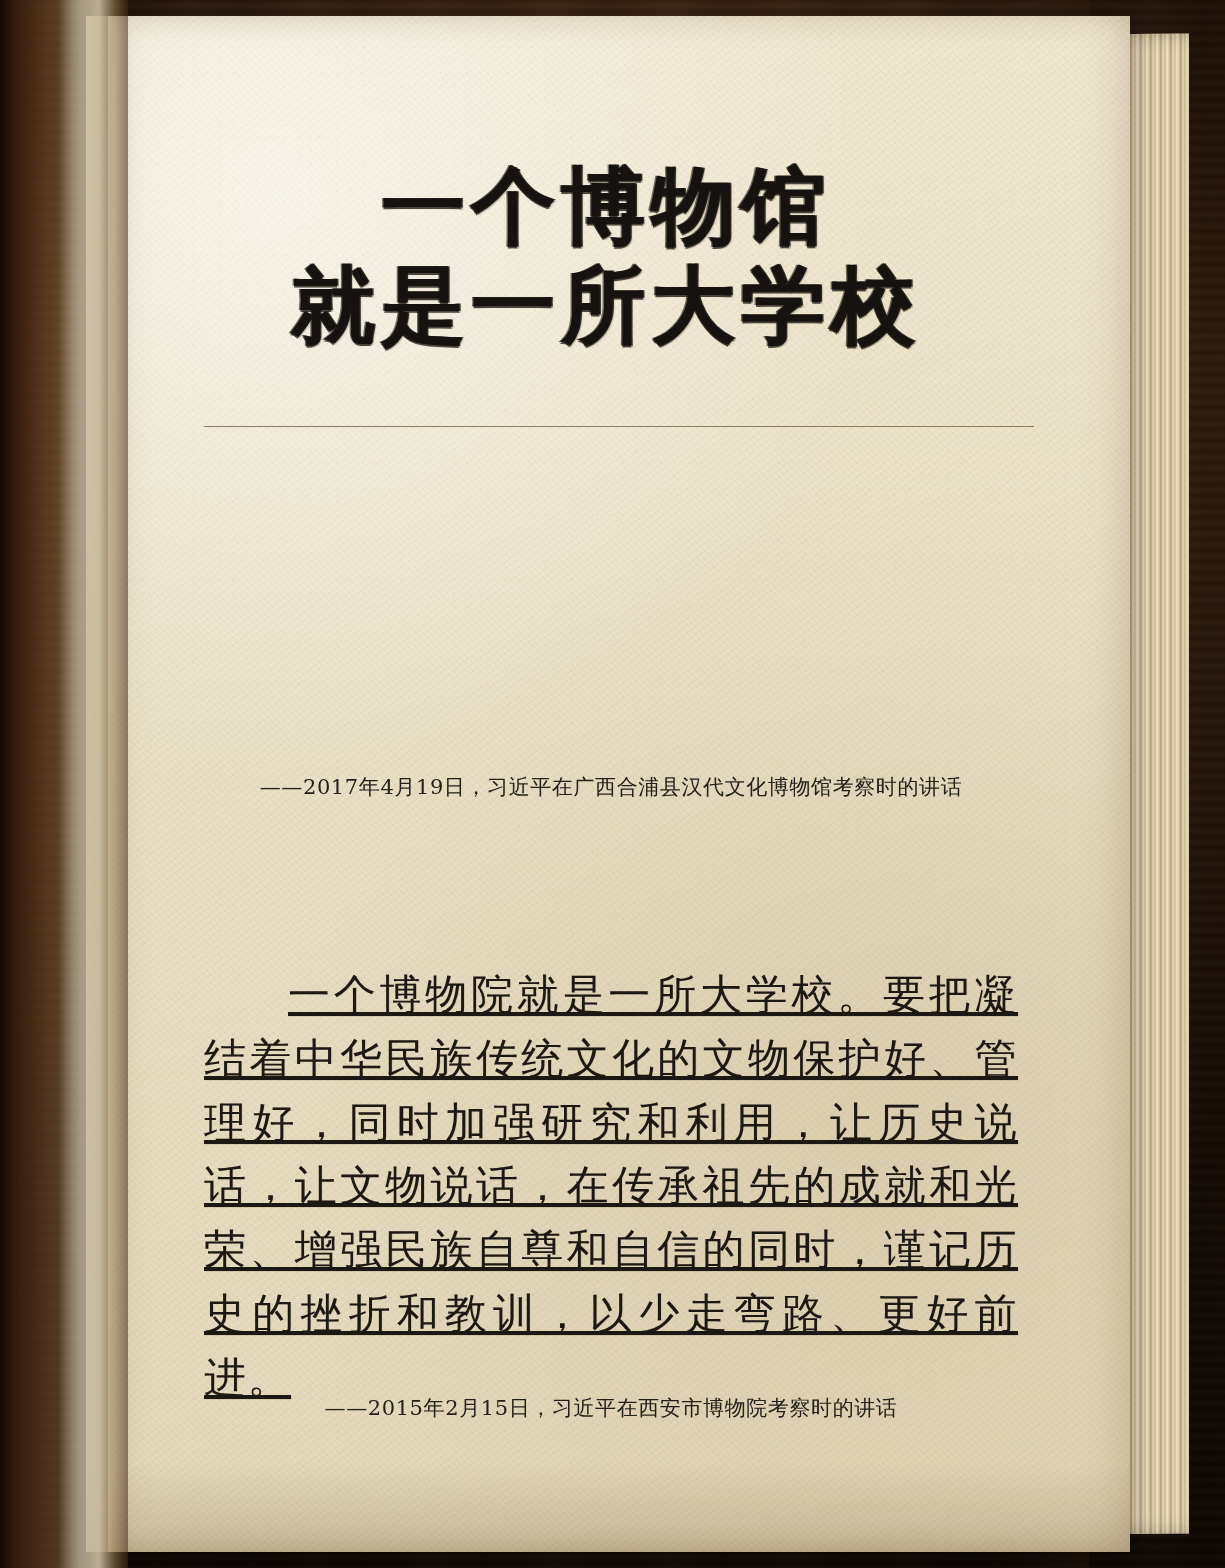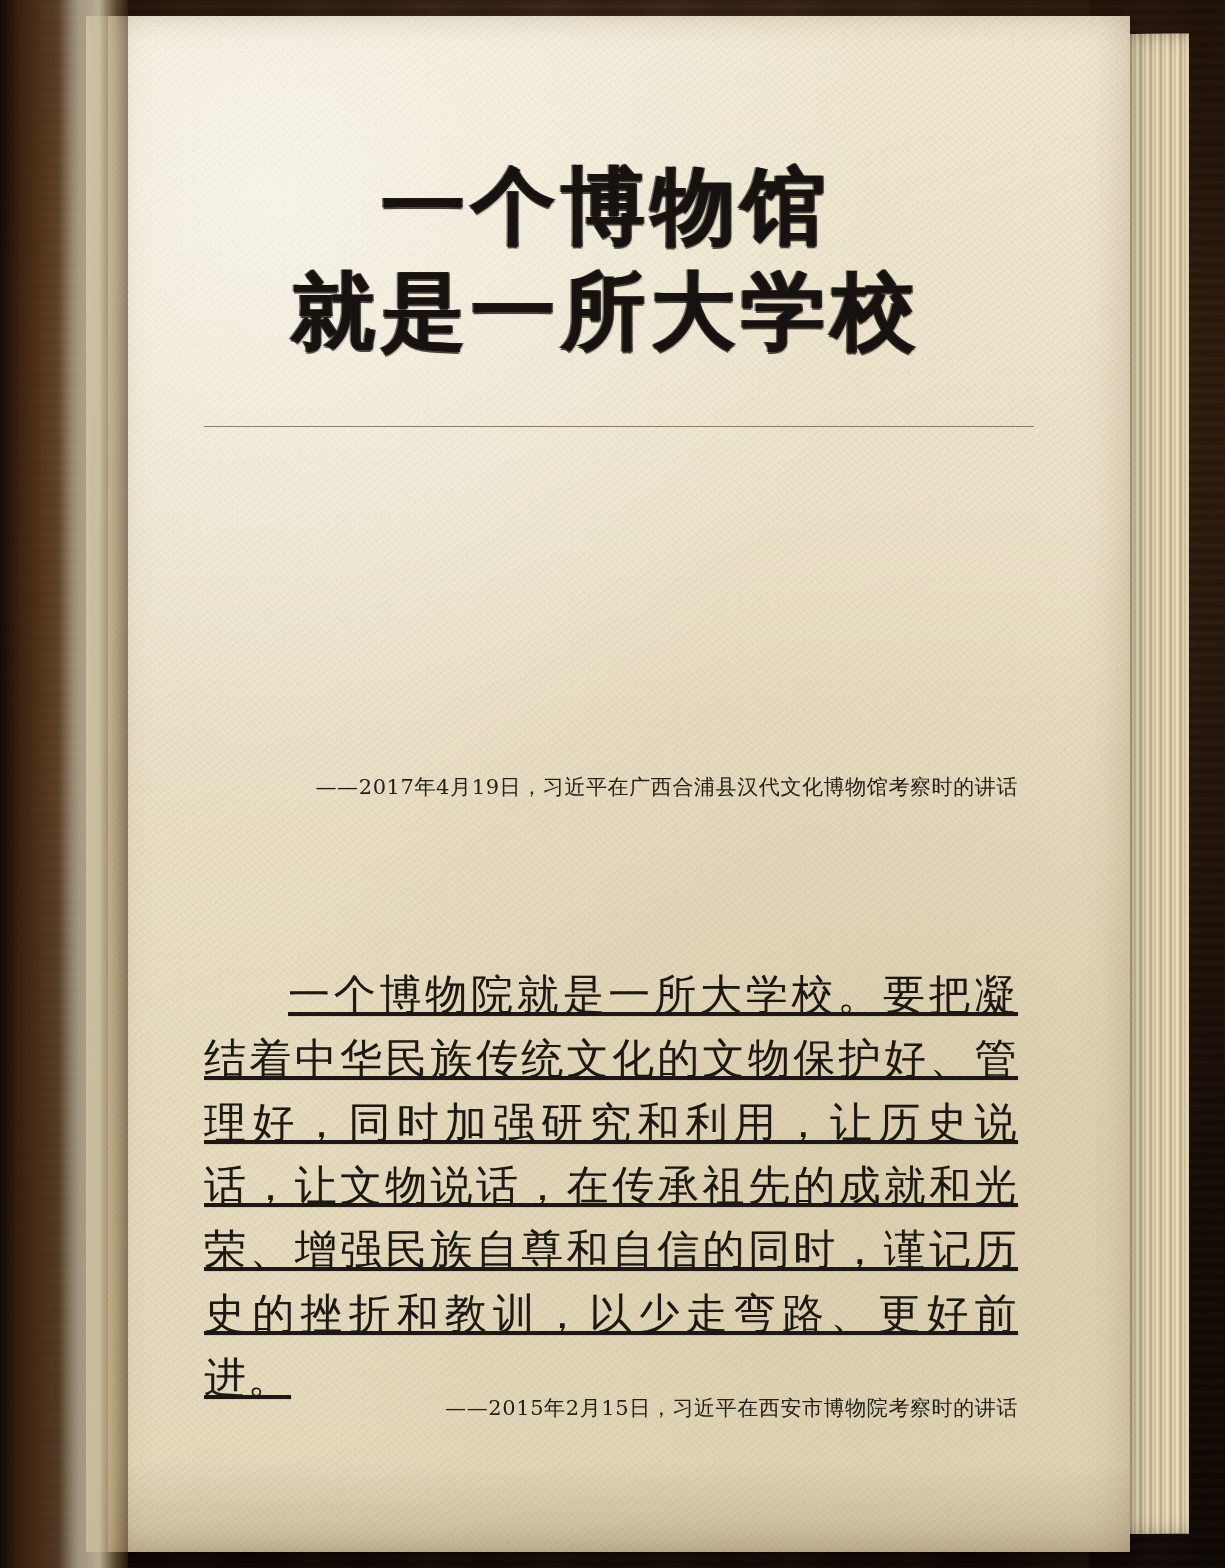--- a/index.html
+++ b/index.html
@@ -152,21 +152,21 @@
     font-weight: 700;
     letter-spacing: 6px;
     line-height: 1.18;
     text-shadow:
       1.5px 0 0 rgba(20,16,12,0.85),
       -1.5px 0 0 rgba(20,16,12,0.6),
       0 1.5px 0 rgba(20,16,12,0.7),
       2px 2px 1px rgba(60,44,24,0.25);
   }
   .title-l1 { font-size: 84px; display: block; }
-  .title-l2 { font-size: 84px; display: block; margin-top: 6px; }
+  .title-l2 { font-size: 84px; display: block; }
 
   .rule {
     position: absolute;
     top: 410px;
     left: 8px;
     width: 830px;
     height: 0;
     border-top: 1.6px solid #7a6a4e;
     opacity: 0.85;
   }
@@ -190,22 +190,22 @@
   .attrib {
     position: absolute;
     width: 814px;
     left: 8px;
     text-align: right;
     color: #23201b;
     font-family: "DejaVu Serif", "Liberation Serif", serif;
     font-size: 21px;
     letter-spacing: 0.6px;
   }
-  .attrib-1 { top: 757px; }
-  .attrib-2 { top: 1378px; }
+  .attrib-1 { top: 757px; text-align: center; }
+  .attrib-2 { top: 1378px; text-align: center; }
 
   
   .page-bottom-shade {
     position: absolute;
     left: 0;
     bottom: 0;
     width: 100%;
     height: 90px;
     background: linear-gradient(180deg, rgba(0,0,0,0), rgba(80,55,25,0.18));
     pointer-events: none;

